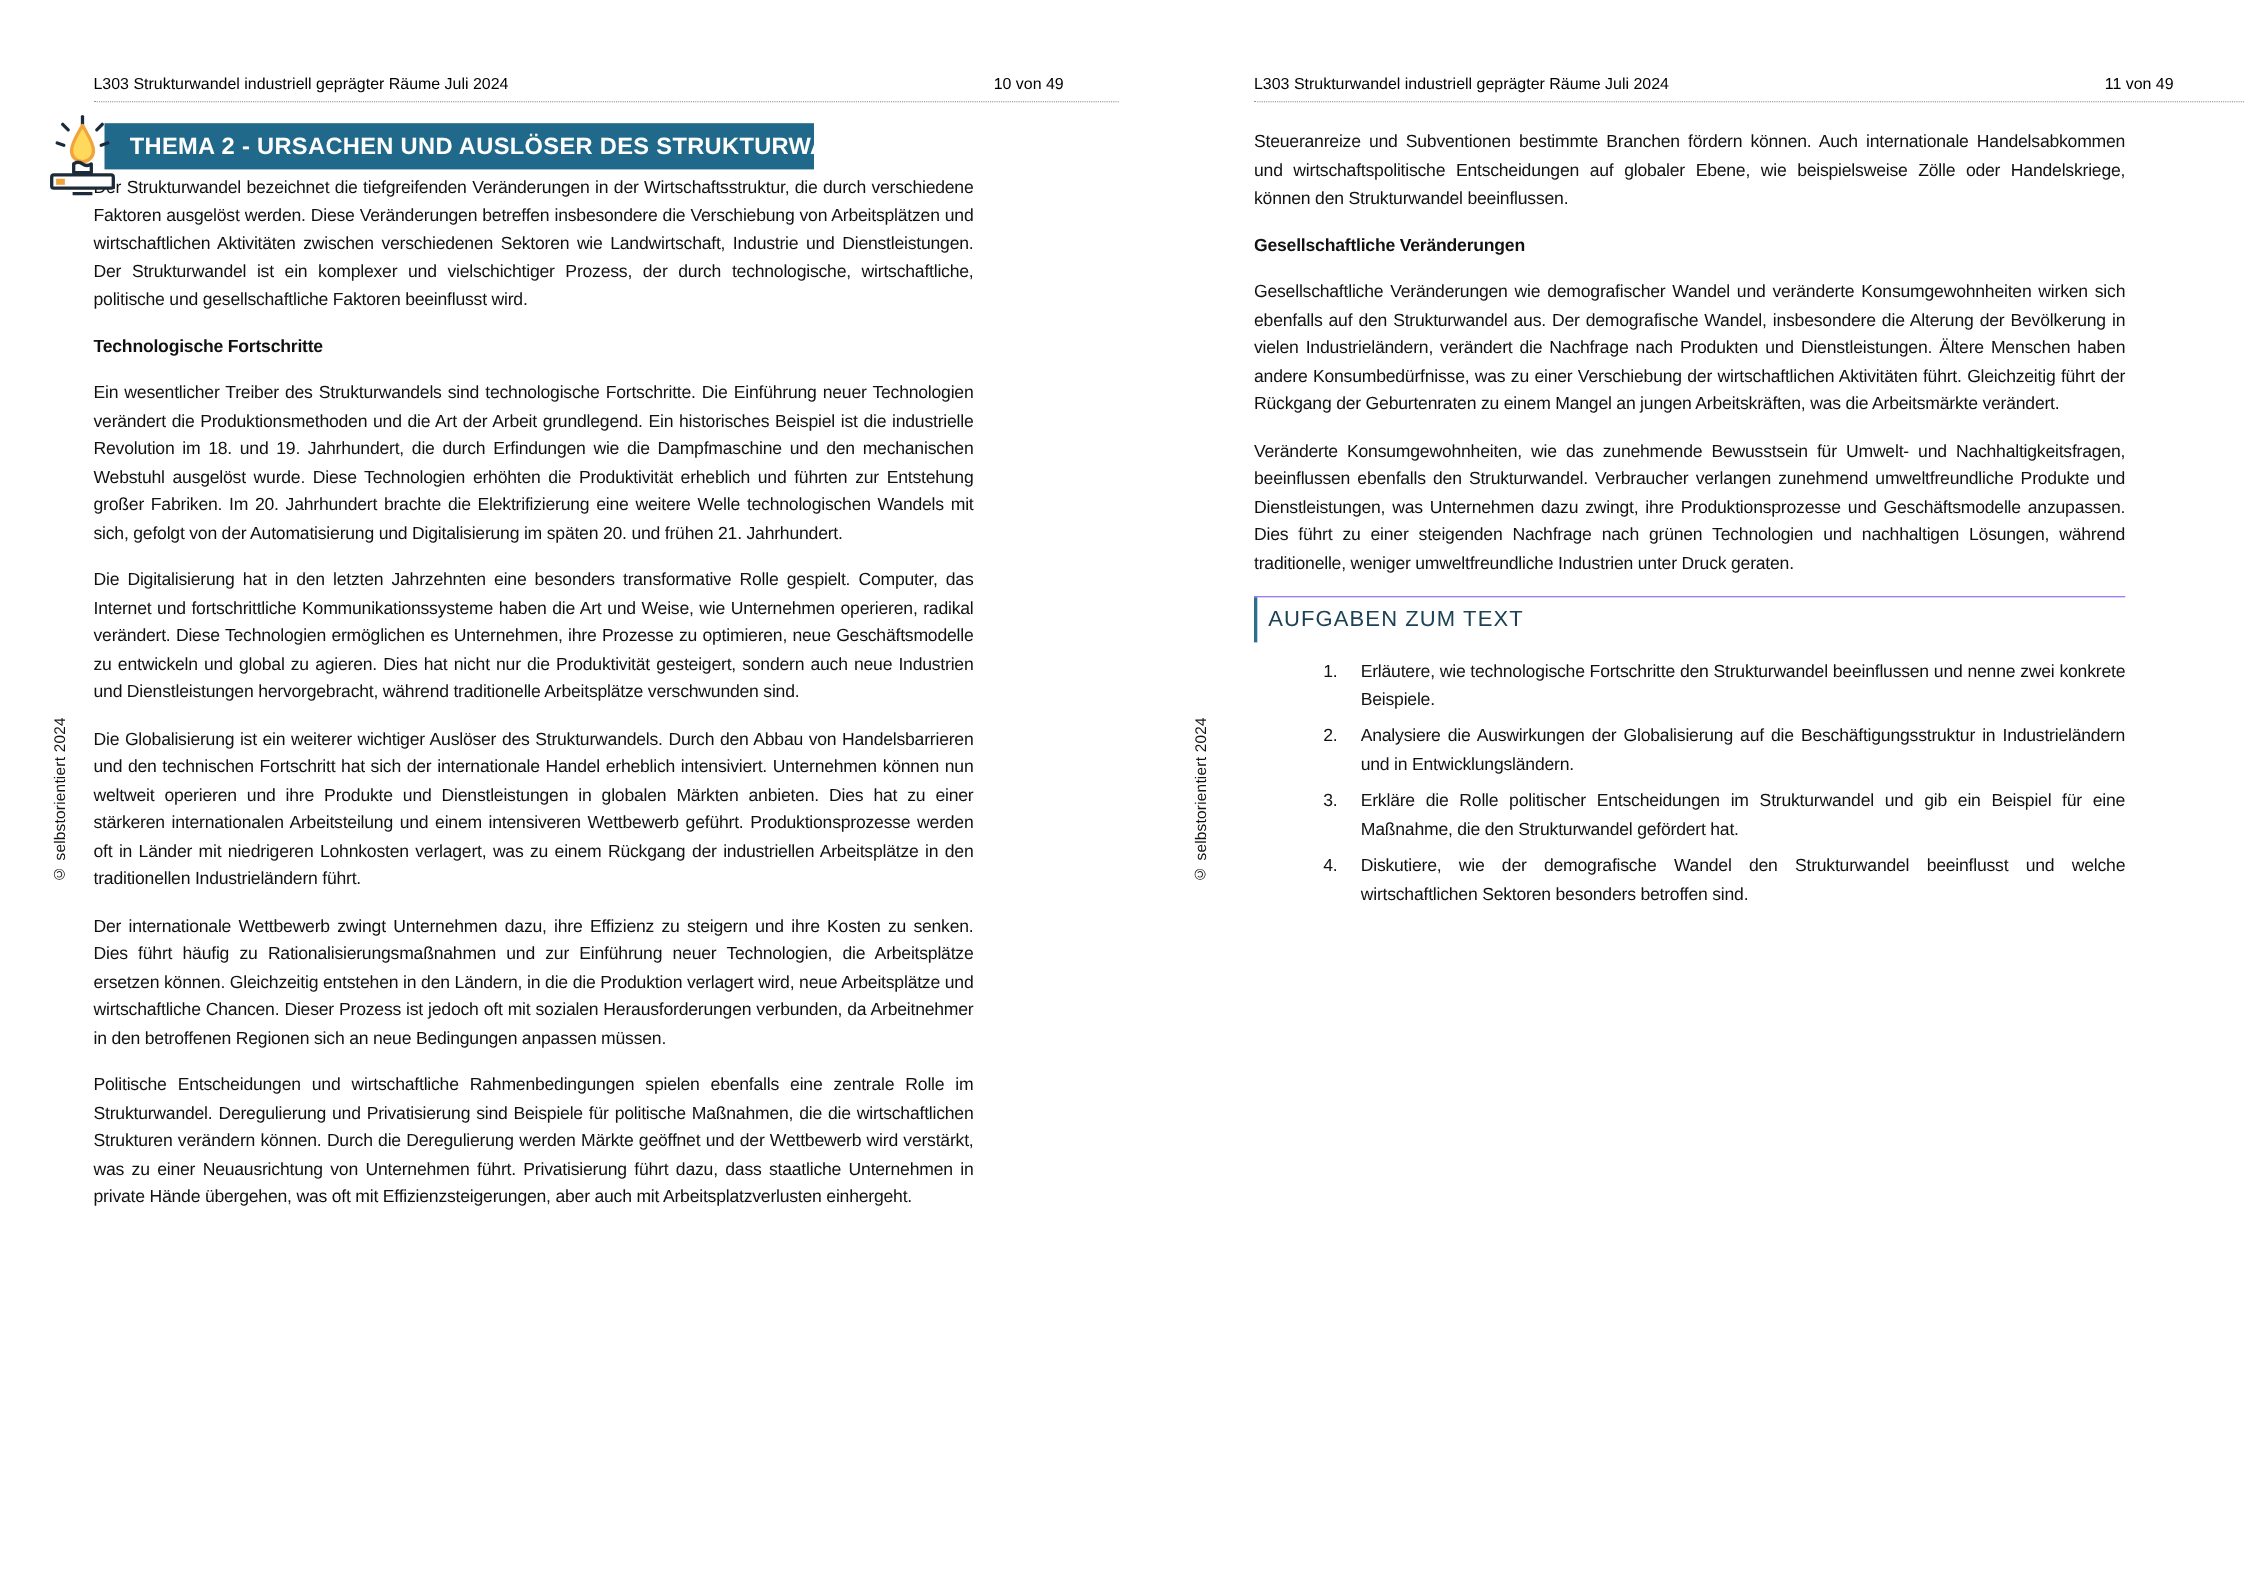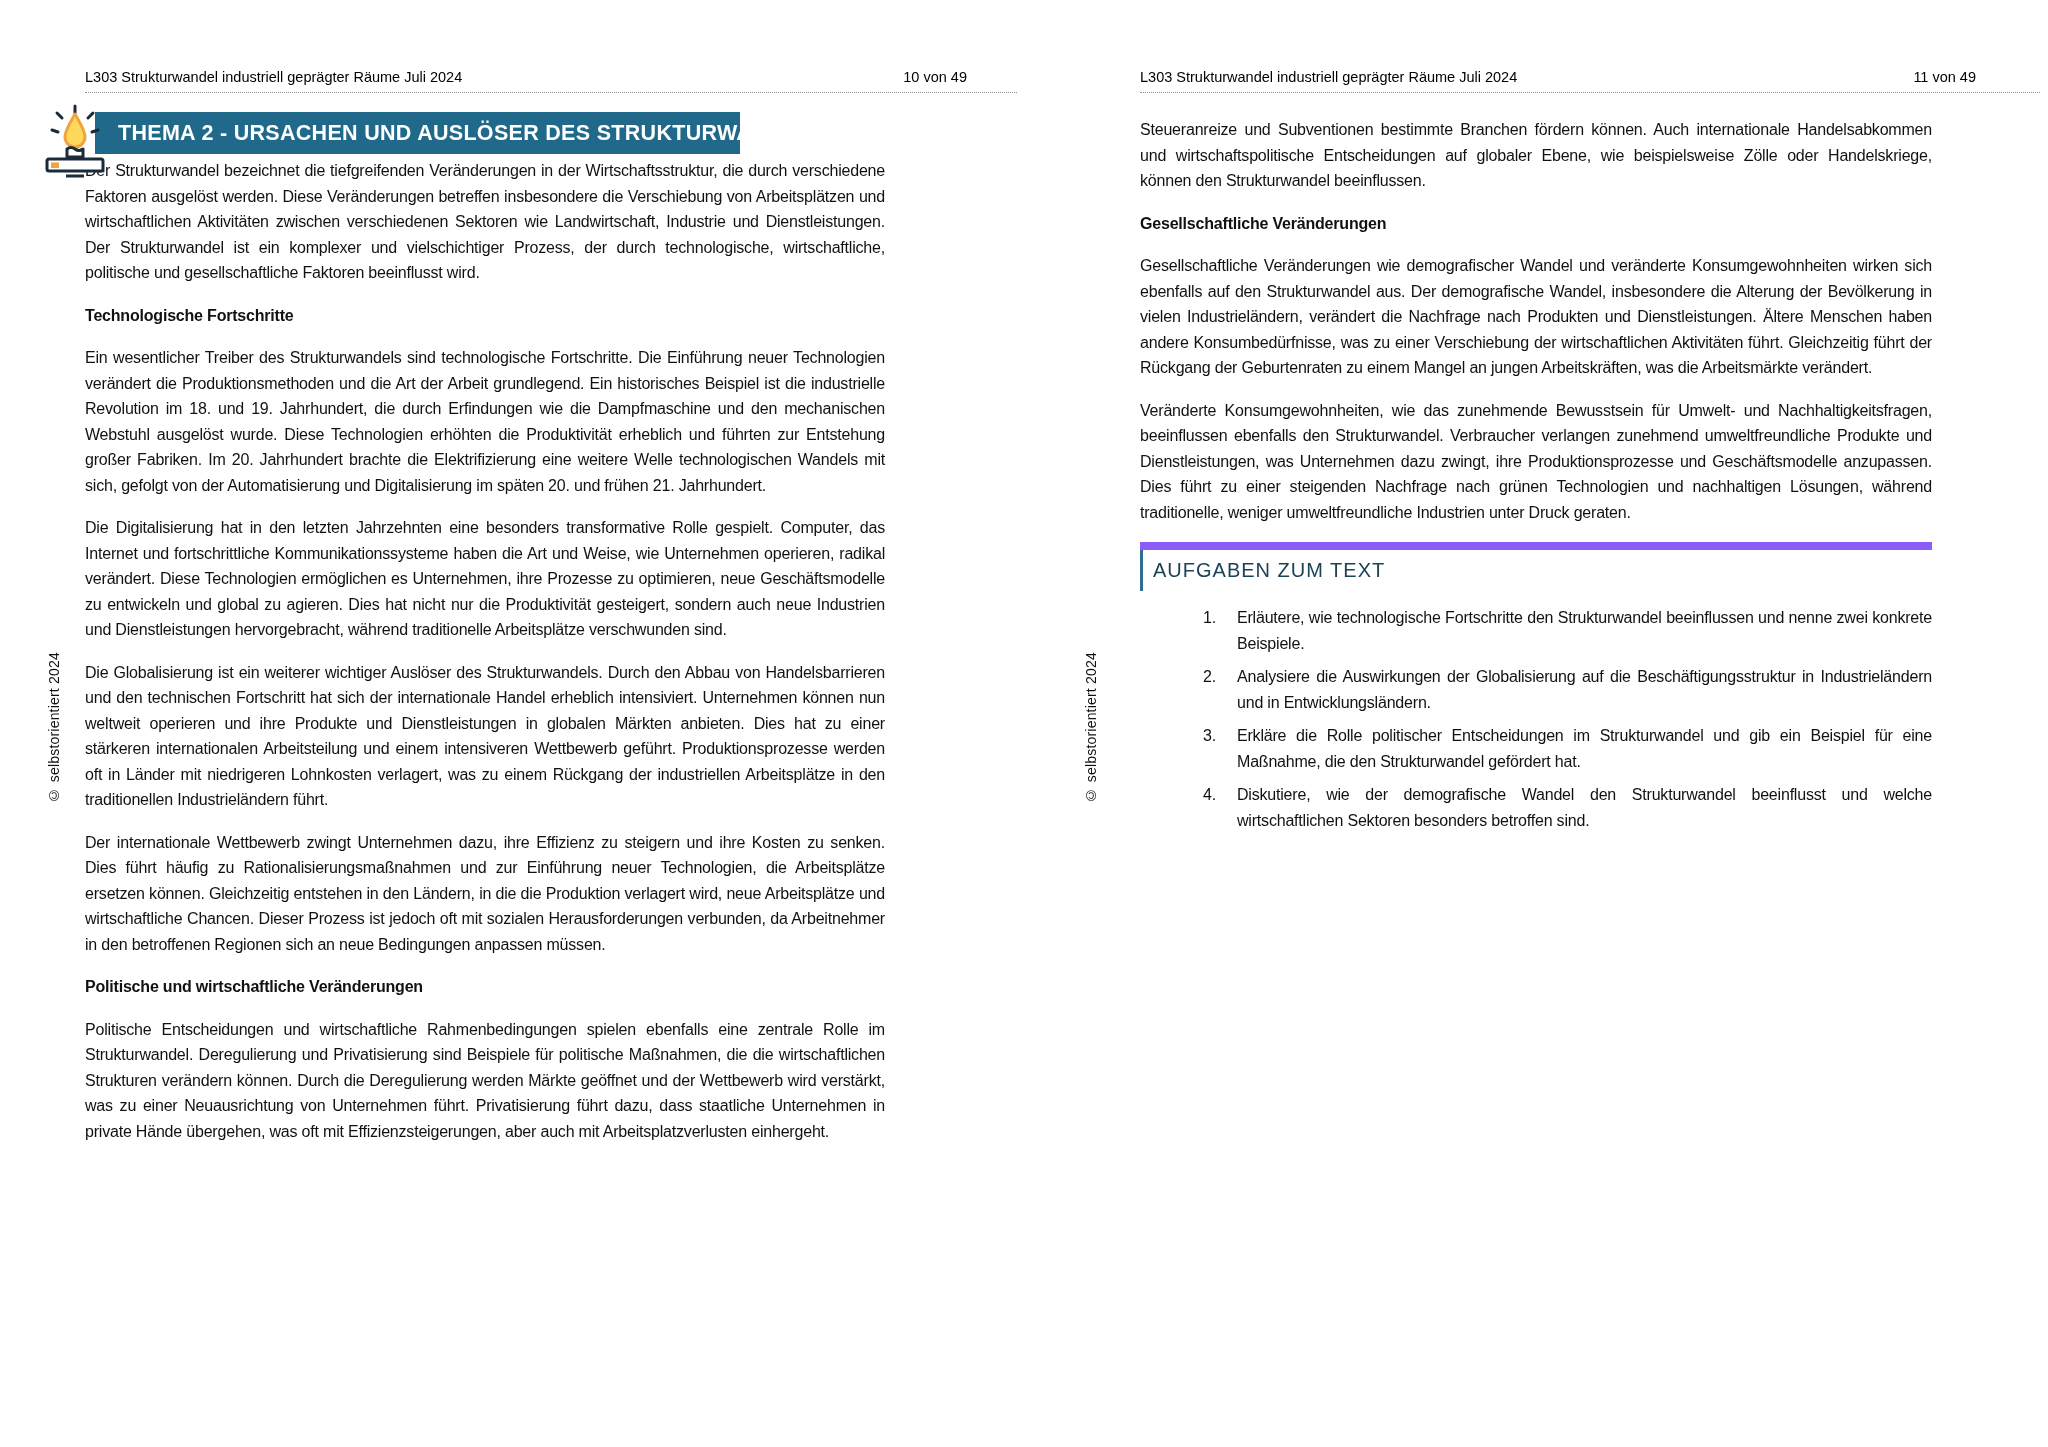--- a/index.html
+++ b/index.html
@@ -32,21 +32,21 @@
   .page-left  .body-col { width:800px; }
   .page-right .body-col { width:792px; margin-top:24px; }
 
   .para, .section-heading, .task-item {
     font-size:16px; line-height:25.5px; letter-spacing:-0.2px;
   }
   .para { text-align:justify; margin-bottom:17px; }
   .para.cont { text-align-last:justify; margin-bottom:0; }
   .section-heading { font-weight:bold; margin:8px 0 17px 0; }
 
-  .tasks { margin-top:8px; border-top:8px solid #8b5cf6; }
+  .tasks { margin-top:8px; border-top:1px solid #8b5cf6; }
   .tasks-title {
     display:inline-block; border-left:3px solid #2E6E8E;
     padding:9px 14px 9px 10px;
     font-size:20px; letter-spacing:1px; color:#1C4256;
   }
   .task-list { list-style:none; counter-reset:task; padding-left:97px; margin-top:14px; }
   .task-item { position:relative; text-align:justify; margin-bottom:8px; counter-increment:task; }
   .task-item::before {
     content:counter(task) "."; position:absolute; left:-34px; top:0;
   }
@@ -74,21 +74,20 @@
   <div class="body-col">
     <p class="para">Der Strukturwandel bezeichnet die tiefgreifenden Veränderungen in der Wirtschaftsstruktur, die durch verschiedene Faktoren ausgelöst werden. Diese Veränderungen betreffen insbesondere die Verschiebung von Arbeitsplätzen und wirtschaftlichen Aktivitäten zwischen verschiedenen Sektoren wie Landwirtschaft, Industrie und Dienstleistungen. Der Strukturwandel ist ein komplexer und vielschichtiger Prozess, der durch technologische, wirtschaftliche, politische und gesellschaftliche Faktoren beeinflusst wird.</p>
 
     <h3 class="section-heading">Technologische Fortschritte</h3>
     <p class="para">Ein wesentlicher Treiber des Strukturwandels sind technologische Fortschritte. Die Einführung neuer Technologien verändert die Produktionsmethoden und die Art der Arbeit grundlegend. Ein historisches Beispiel ist die industrielle Revolution im 18. und 19. Jahrhundert, die durch Erfindungen wie die Dampfmaschine und den mechanischen Webstuhl ausgelöst wurde. Diese Technologien erhöhten die Produktivität erheblich und führten zur Entstehung großer Fabriken. Im 20. Jahrhundert brachte die Elektrifizierung eine weitere Welle technologischen Wandels mit sich, gefolgt von der Automatisierung und Digitalisierung im späten 20. und frühen 21. Jahrhundert.</p>
     <p class="para">Die Digitalisierung hat in den letzten Jahrzehnten eine besonders transformative Rolle gespielt. Computer, das Internet und fortschrittliche Kommunikationssysteme haben die Art und Weise, wie Unternehmen operieren, radikal verändert. Diese Technologien ermöglichen es Unternehmen, ihre Prozesse zu optimieren, neue Geschäftsmodelle zu entwickeln und global zu agieren. Dies hat nicht nur die Produktivität gesteigert, sondern auch neue Industrien und Dienstleistungen hervorgebracht, während traditionelle Arbeitsplätze verschwunden sind.</p>
 
     <p class="para">Die Globalisierung ist ein weiterer wichtiger Auslöser des Strukturwandels. Durch den Abbau von Handelsbarrieren und den technischen Fortschritt hat sich der internationale Handel erheblich intensiviert. Unternehmen können nun weltweit operieren und ihre Produkte und Dienstleistungen in globalen Märkten anbieten. Dies hat zu einer stärkeren internationalen Arbeitsteilung und einem intensiveren Wettbewerb geführt. Produktionsprozesse werden oft in Länder mit niedrigeren Lohnkosten verlagert, was zu einem Rückgang der industriellen Arbeitsplätze in den traditionellen Industrieländern führt.</p>
     <p class="para">Der internationale Wettbewerb zwingt Unternehmen dazu, ihre Effizienz zu steigern und ihre Kosten zu senken. Dies führt häufig zu Rationalisierungsmaßnahmen und zur Einführung neuer Technologien, die Arbeitsplätze ersetzen können. Gleichzeitig entstehen in den Ländern, in die die Produktion verlagert wird, neue Arbeitsplätze und wirtschaftliche Chancen. Dieser Prozess ist jedoch oft mit sozialen Herausforderungen verbunden, da Arbeitnehmer in den betroffenen Regionen sich an neue Bedingungen anpassen müssen.</p>
 
-    <h3 class="section-heading">Politische und wirtschaftliche Veränderungen</h3>
     <p class="para">Politische Entscheidungen und wirtschaftliche Rahmenbedingungen spielen ebenfalls eine zentrale Rolle im Strukturwandel. Deregulierung und Privatisierung sind Beispiele für politische Maßnahmen, die die wirtschaftlichen Strukturen verändern können. Durch die Deregulierung werden Märkte geöffnet und der Wettbewerb wird verstärkt, was zu einer Neuausrichtung von Unternehmen führt. Privatisierung führt dazu, dass staatliche Unternehmen in private Hände übergehen, was oft mit Effizienzsteigerungen, aber auch mit Arbeitsplatzverlusten einhergeht.</p>
   </div>
 </div>
 
 <div class="page page-right">
   <div class="page-header">
     <span class="header-title">L303 Strukturwandel industriell geprägter Räume Juli 2024</span>
     <span class="page-number">11 von 49</span>
   </div>
 

